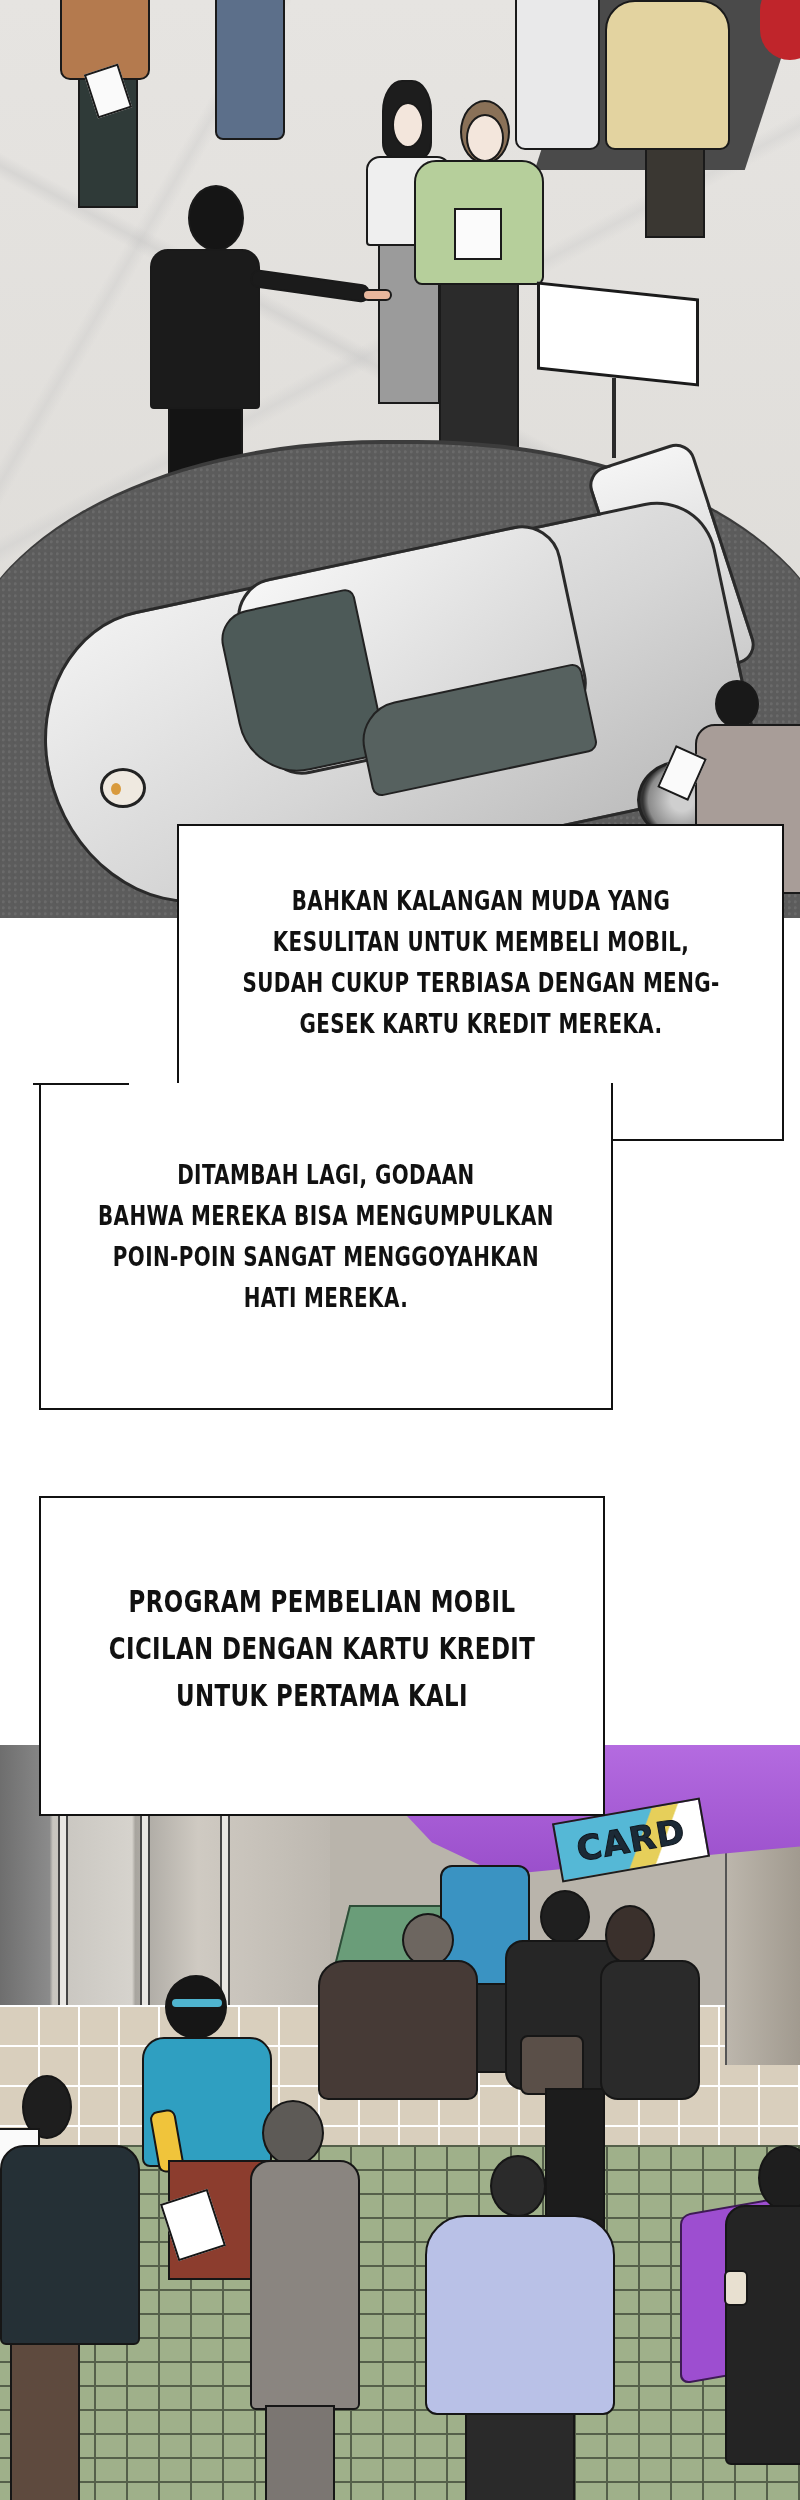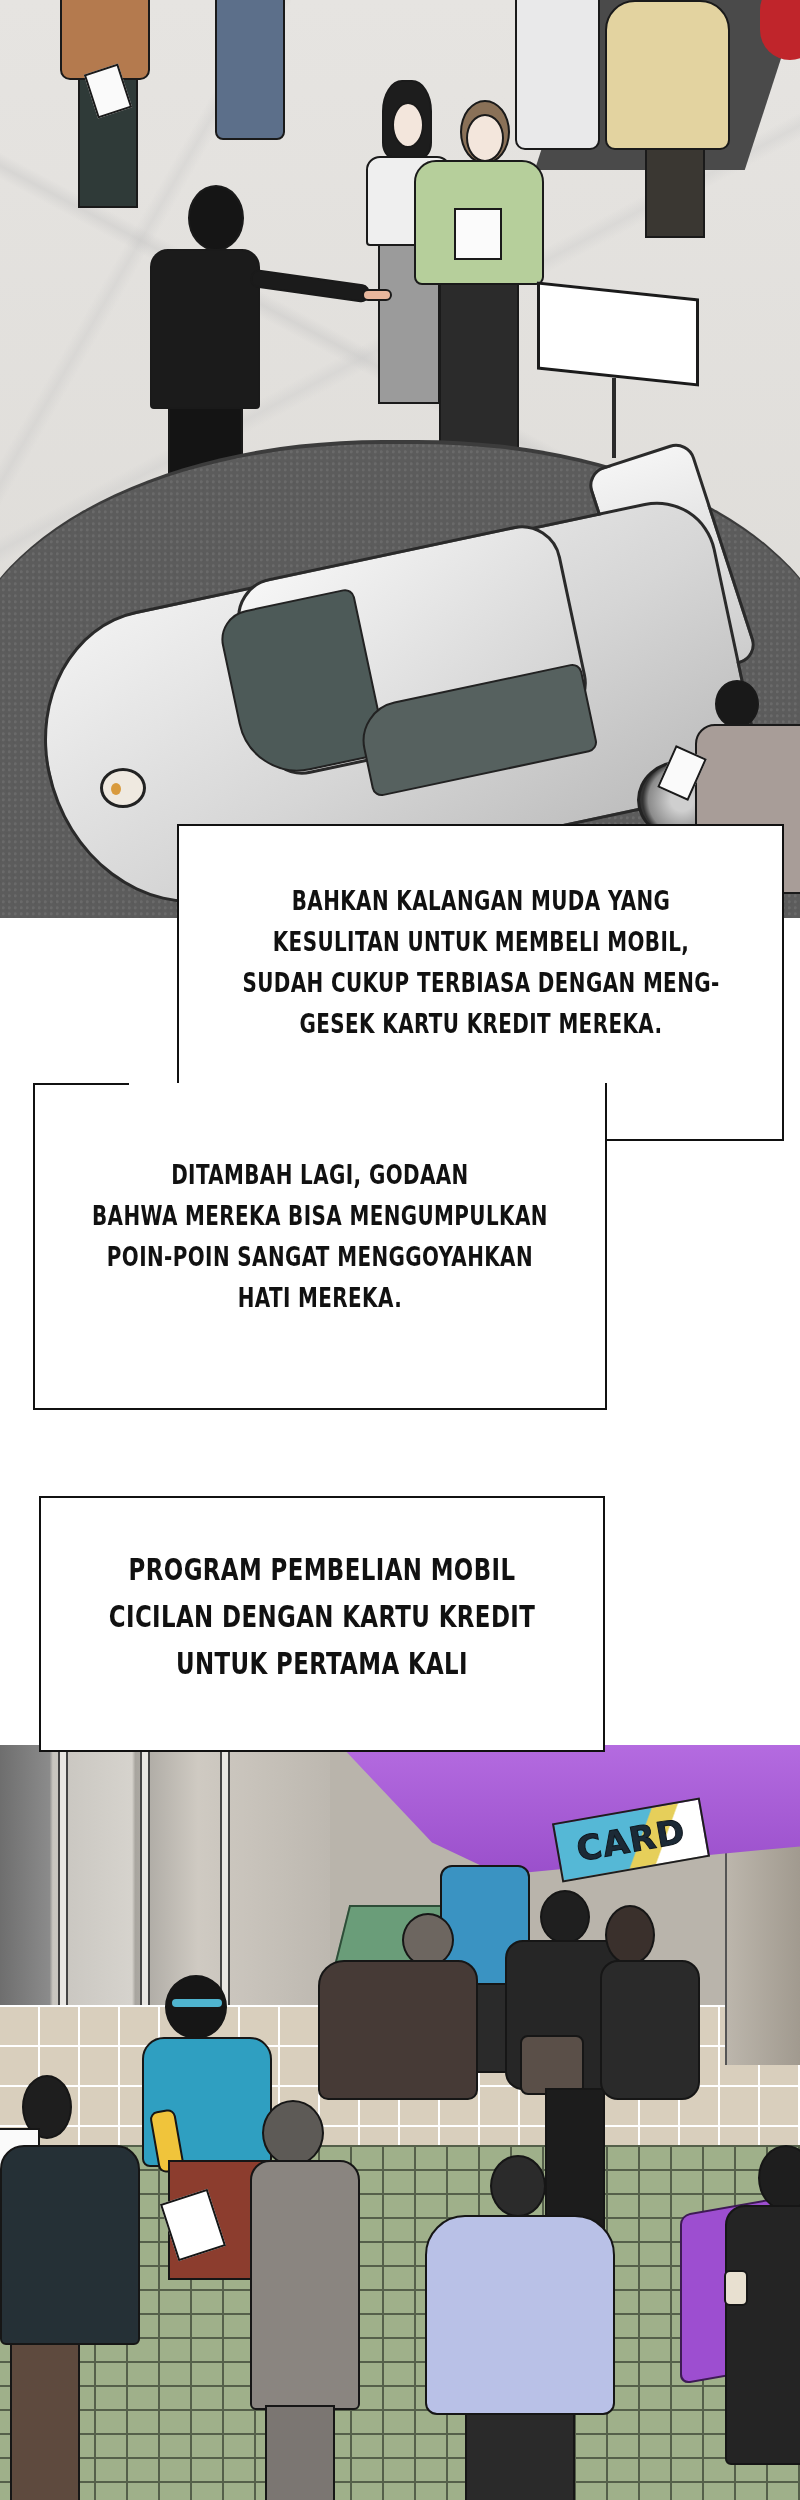--- a/index.html
+++ b/index.html
@@ -78,26 +78,26 @@
     display: flex; align-items: center; justify-content: center; text-align: center;
   }
   .caption-text {
     font-family: "DejaVu Sans Condensed", "Liberation Sans Narrow", "Liberation Sans", sans-serif;
     font-stretch: condensed; font-weight: bold; color: #111111; letter-spacing: 0.5px;
     text-transform: uppercase; transform: scaleX(0.82); white-space: pre-line;
   }
   .cap1 { left: 177px; top: 824px; width: 607px; height: 317px; }
   .cap1 .caption-text { font-size: 27px; line-height: 41px; margin-top: -42px; margin-left: 2px; }
 
-  .cap2 { left: 33px; top: 1083px; width: 574px; height: 327px; border-top: none; }
+  .cap2 { left: 39px; top: 1083px; width: 574px; height: 327px; border-top: none; }
   .cap2-top { position: absolute; left: 33px; top: 1083px; width: 96px; height: 2px; background: #111; }
   .cap2 .caption-text { font-size: 27px; line-height: 41px; margin-top: -20px; }
   .cap1-cover { position: absolute; left: 129px; top: 1083px; width: 476px; height: 58px; background: #fff; }
 
-  .cap3 { left: 39px; top: 1496px; width: 566px; height: 256px; z-index: 5; }
+  .cap3 { left: 39px; top: 1496px; width: 566px; height: 320px; z-index: 5; }
   .cap3 .caption-text { font-size: 31px; line-height: 47px; margin-top: -16px; }
 
   
   .panel-bottom {
     position: absolute; left: 0; top: 1745px; width: 800px; height: 755px; overflow: hidden;
     background: #b9b4ab;
   }
   .wall-left { position: absolute; left: 0; top: 0; width: 330px; height: 380px; background: linear-gradient(90deg, #6e6e6e 0%, #8b8b8b 15%, #c8c5bf 16%, #d6d3cd 40%, #a8a59f 41%, #cfcac2 60%, #bdb8b0 100%); }
   .wall-frame { position: absolute; top: 0; width: 10px; height: 380px; background: #e8e6e2; border-left: 2px solid #444; border-right: 2px solid #444; }
   .tile-beige {

